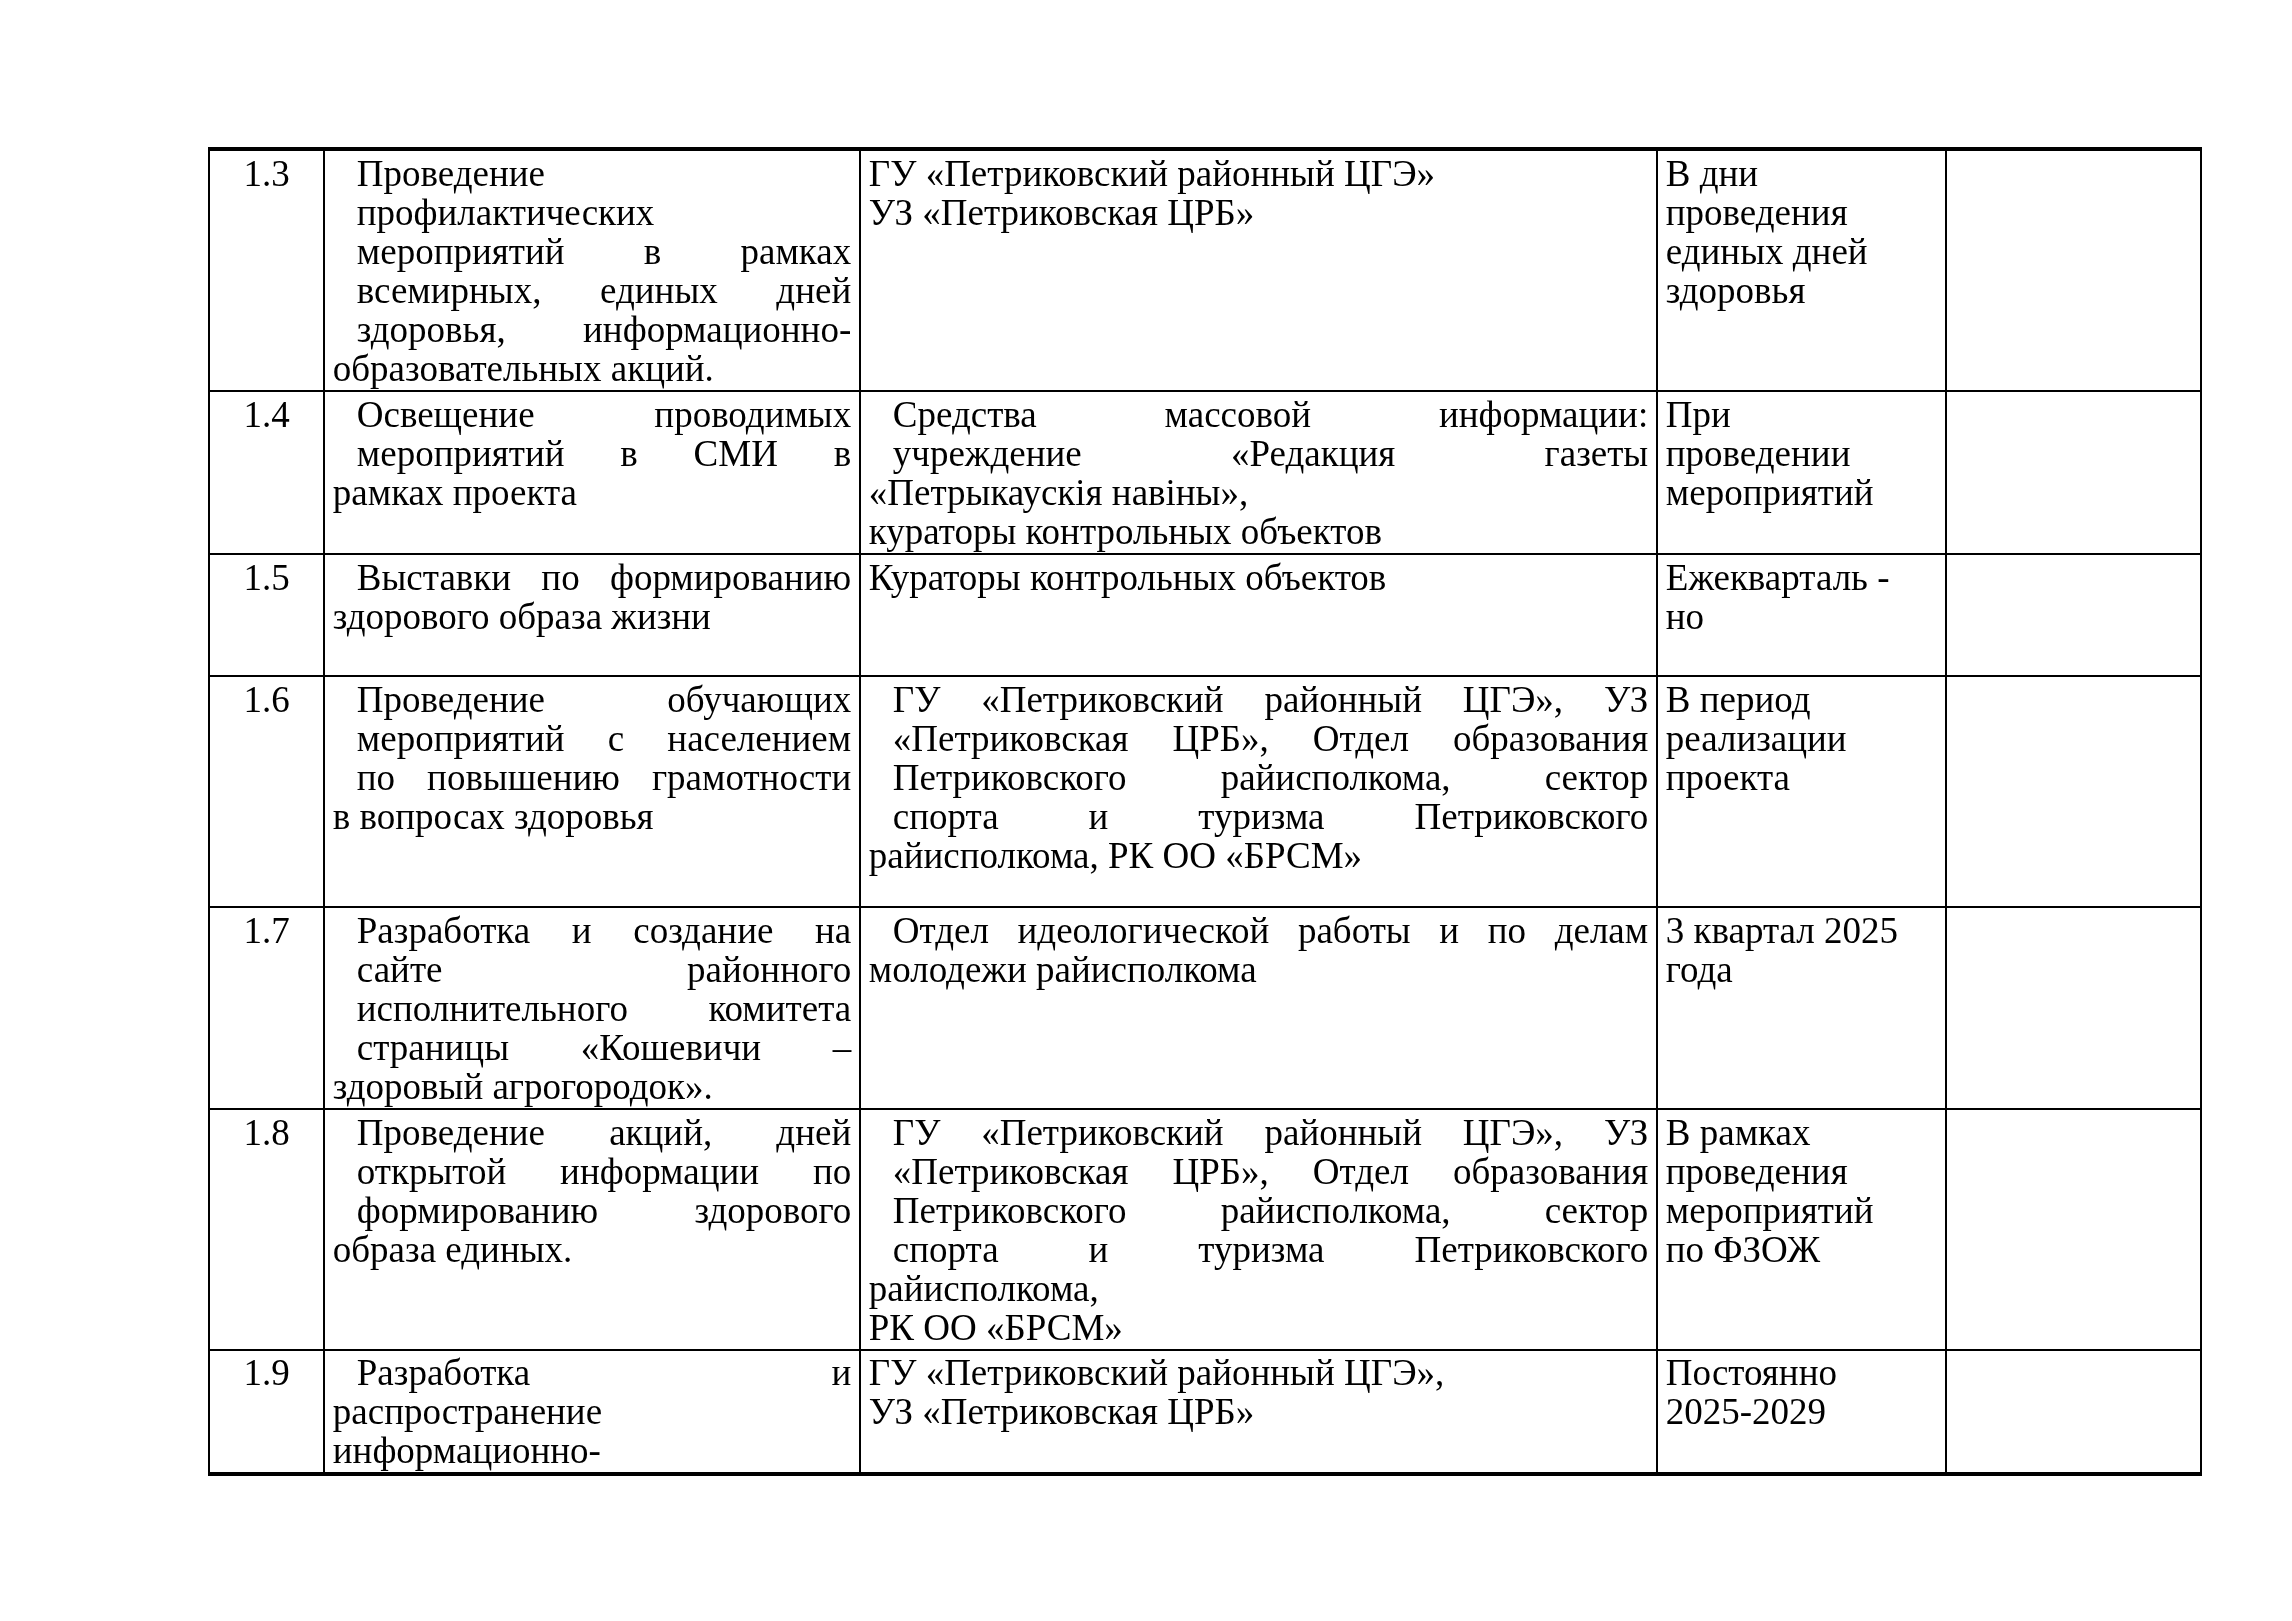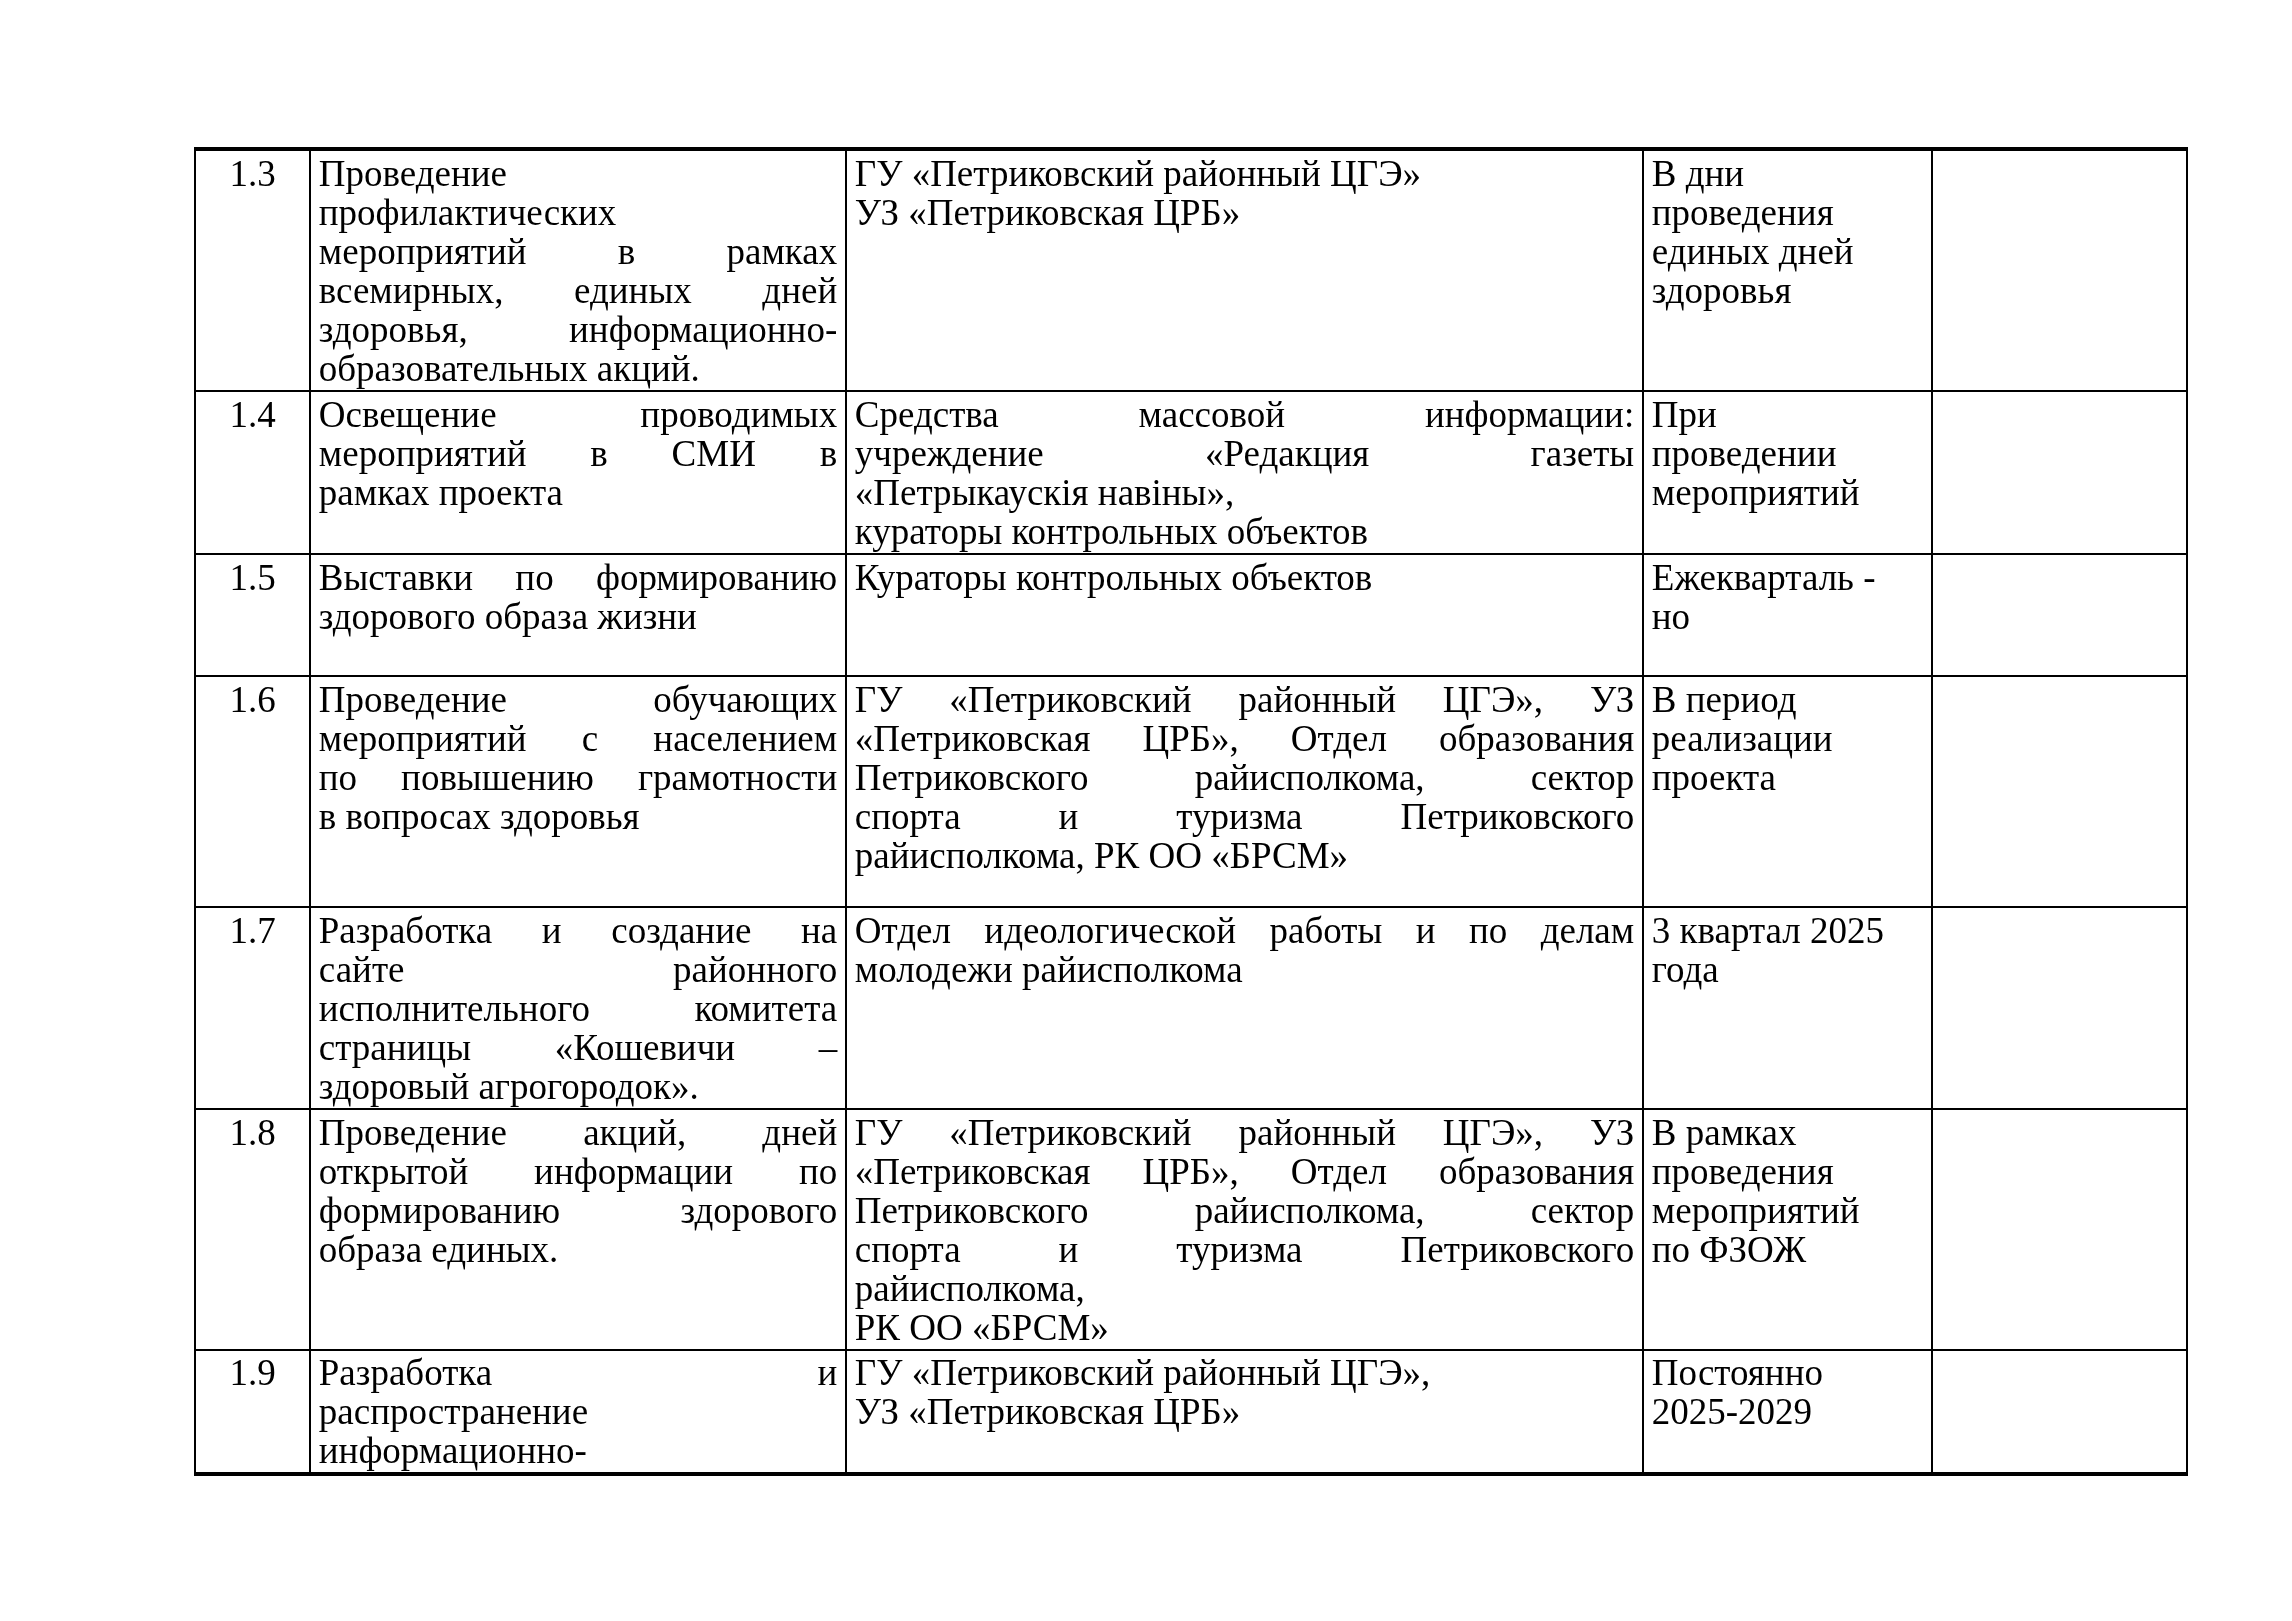--- a/index.html
+++ b/index.html
@@ -5,21 +5,21 @@
   html,body{margin:0;padding:0;background:#ffffff;}
   .page{
     position:relative;
     width:2293px;height:1621px;
     background:#ffffff;
     font-family:"Liberation Serif", serif;
     color:#000000;
     overflow:hidden;
   }
   table.plan{
-    position:absolute;left:194px;top:147px;
+    position:absolute;left:208px;top:147px;
     width:1992px;
     border-collapse:collapse;
     table-layout:fixed;
   }
   table.plan td{
     border:2.9px solid #000000;
     vertical-align:top;
     padding:2.9px 7.8px 2px 7.8px;
     font-size:37px;
     line-height:39px;
@@ -31,21 +31,21 @@
   table.plan tr:nth-child(1){height:239px;}
   table.plan tr:nth-child(2){height:158px;}
   table.plan tr:nth-child(3){height:122px;}
   table.plan tr:nth-child(4){height:231px;}
   table.plan tr:nth-child(5){height:194px;padding-left:16px;}
   table.plan tr:nth-child(6){height:228px;}
   table.plan tr:nth-child(7){height:116px;}
   td.num{text-align:center;padding-left:2px;padding-right:2px;}
   td.time{text-align:center;padding-left:3.9px;padding-right:3.9px;}
   .ln{text-align:left;}
-  .ln.j{text-align:justify;text-align-last:justify;}
+  .ln.j{text-align:justify;text-align-last:justify;margin-left:24px;}
   .ln.c{text-align:left;}
 </style>
 </head>
 <body>
 
 <div class="page">
   <table class="plan">
     <colgroup>
       <col style="width:115px">
       <col style="width:536px">

